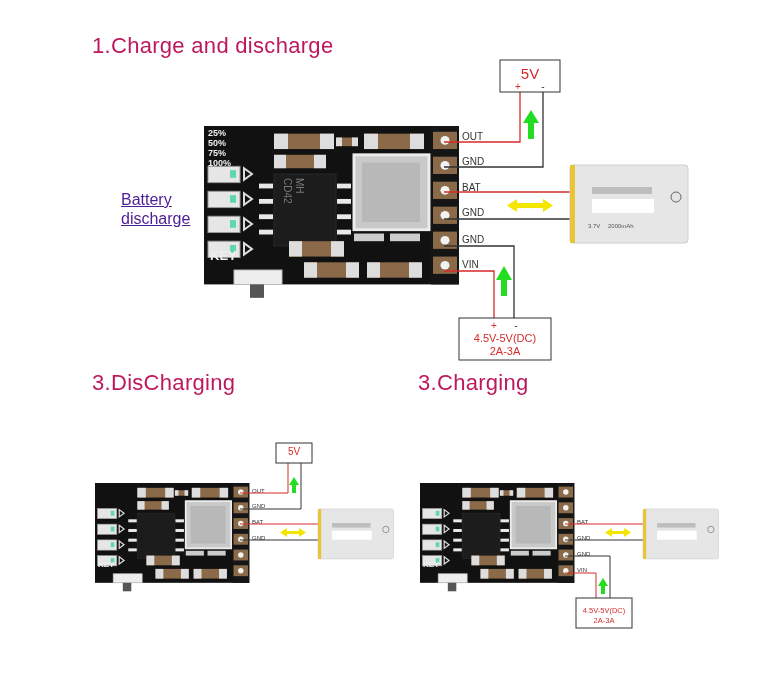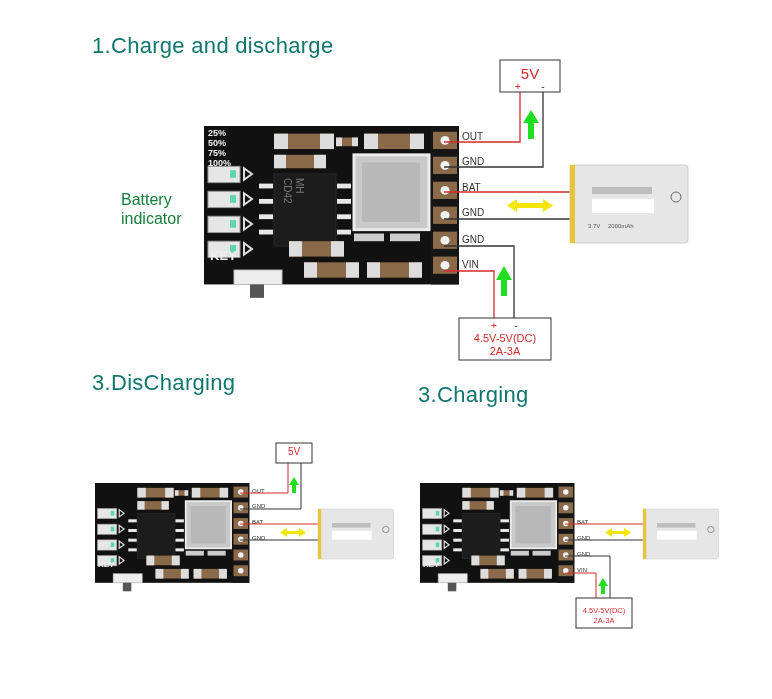--- a/index.html
+++ b/index.html
@@ -1,32 +1,32 @@
 <!DOCTYPE html>
 <html><head>
 <meta charset="utf-8">
 <style>
   html, body { margin:0; padding:0; background:#ffffff; }
   body { width:772px; height:699px; position:relative; overflow:hidden; font-family:"Liberation Sans", sans-serif; }
-  .title { position:absolute; font-size:22px; color:#0f766e; letter-spacing:0.3px; white-space:nowrap; }
-  .label-ind { position:absolute; font-size:16px; color:#15803d; line-height:19px; }
+  .title { position:absolute; font-size:22px; color:#be185d; letter-spacing:0.3px; white-space:nowrap; }
+  .label-ind { position:absolute; font-size:16px; color:#4c1d95; line-height:19px;text-decoration:underline; }
   svg { position:absolute; left:0; top:0; }
   .pin-text { font-family:"Liberation Sans", sans-serif; fill:#333; }
   .red-text { font-family:"Liberation Sans", sans-serif; fill:#d52b2b; }
 </style>
 </head>
 <body>
 
 <div class="title" style="left:92px;top:33px;">1.Charge and discharge</div>
 <div class="title" style="left:92px;top:370px;">3.DisCharging</div>
-<div class="title" style="left:418px;top:370px;margin-top:12px;">3.Charging</div>
+<div class="title" style="left:418px;top:370px;">3.Charging</div>
 
 <div class="label-ind" style="left:121px;top:190px;">
   <div>Battery</div>
-  <div>indicator</div>
+  <div>discharge</div>
 </div>
 
 <svg width="772" height="699" viewBox="0 0 772 699">
   <defs>
 
     <g id="boardTpl">
       <rect x="0" y="0" width="255" height="165" fill="#111"></rect>
 
       <g>
         <rect x="4" y="42" width="32" height="17" fill="#e6e6e6" stroke="#999" stroke-width="1"></rect>

